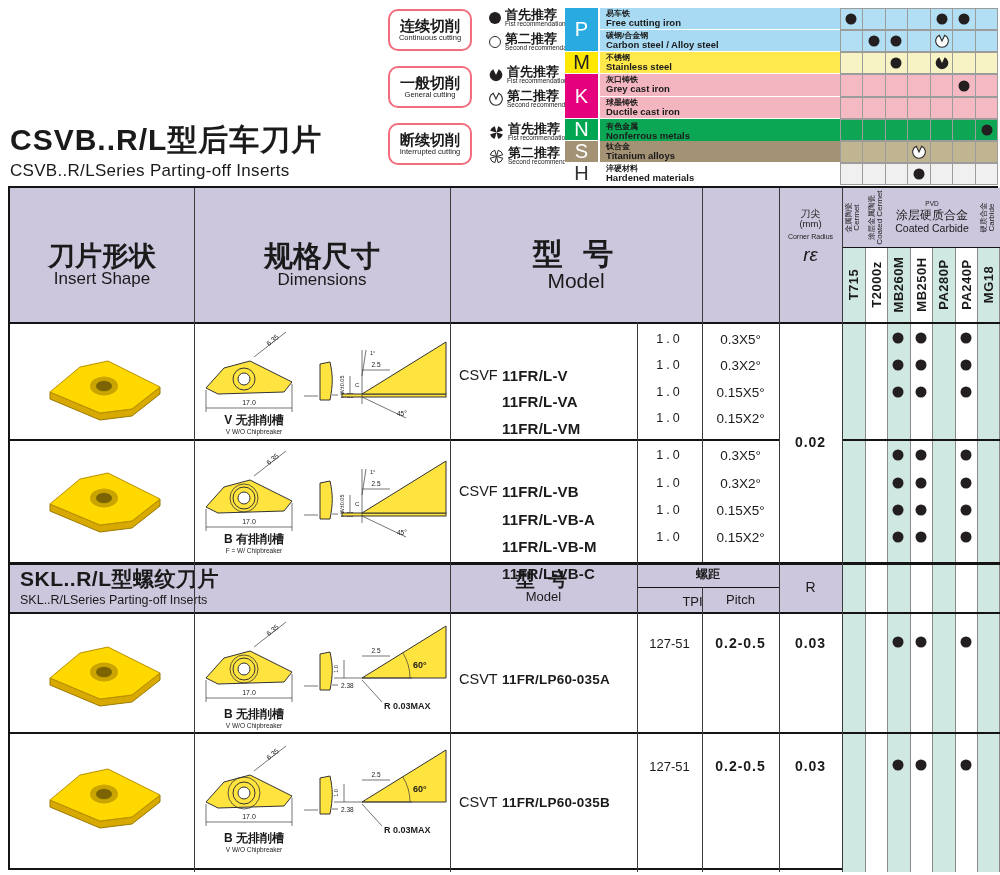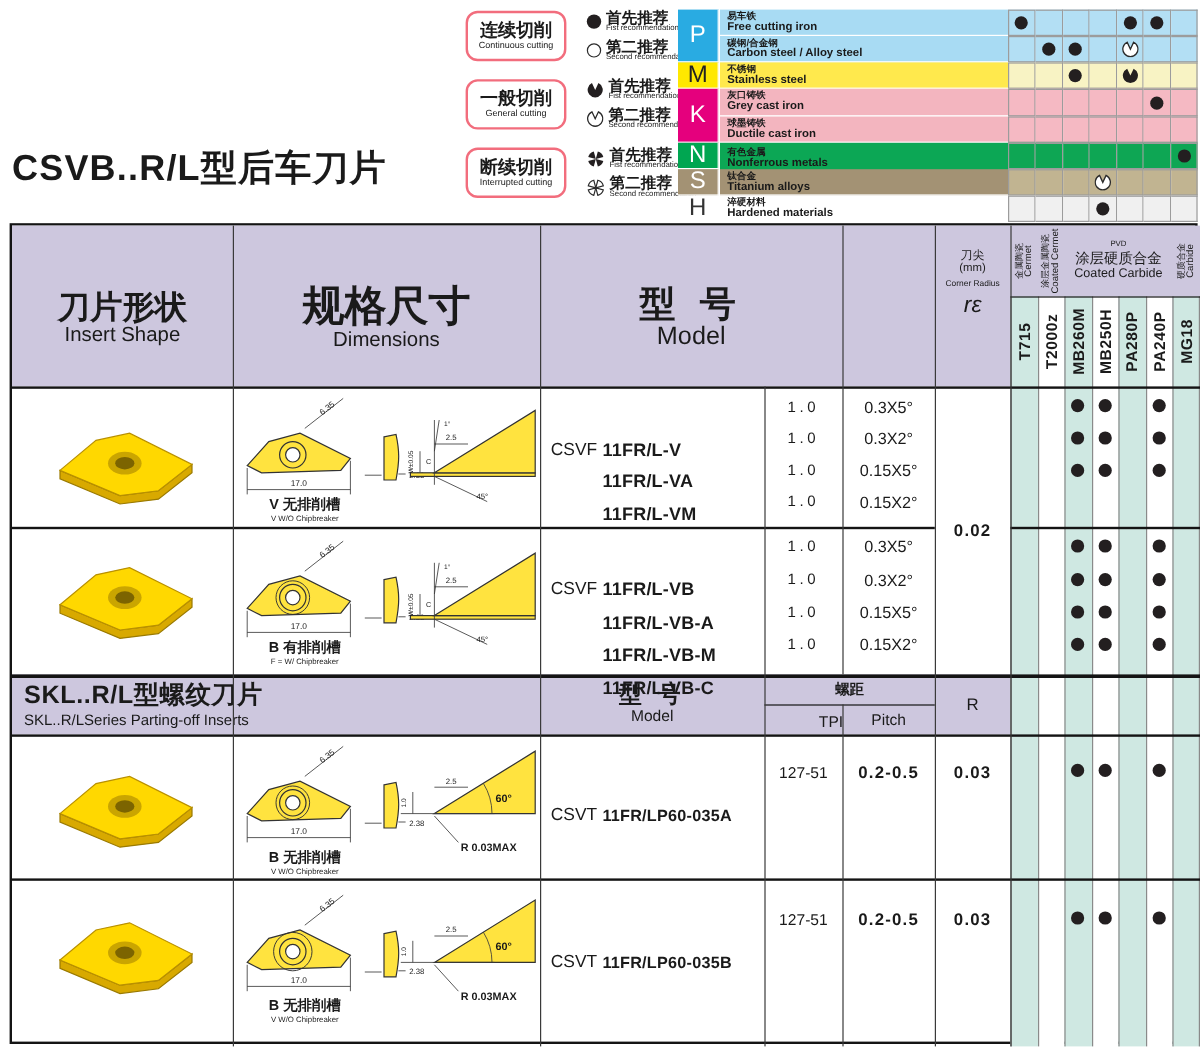--- a/index.html
+++ b/index.html
@@ -91,20 +91,21 @@
         <path d="M10 46 L10 53 L60 74 L92 70 L120 48 L120 41 L92 63 L60 67 Z" fill="#d8a900" stroke="#9a7a00" stroke-width="1"></path>
         <path d="M10 46 L40 21 L68 15 L120 41 L92 63 L60 67 Z" fill="#ffd800" stroke="#b99000" stroke-width="1"></path>
         <ellipse cx="64" cy="40" rx="14" ry="9.5" fill="#caa500"></ellipse>
         <ellipse cx="64" cy="40" rx="8" ry="5.2" fill="#7c6400"></ellipse>
       </g>
     </defs>
   </svg>
 
   <div class="abs" style="left:10px;top:120px">
     <div class="title-cn">CSVB..R/L型后车刀片</div>
+    <div class="title-en">CSVB..R/LSeries Parting-off Inserts</div>
   </div>
 
   <div class="lg-box abs" style="left:388px;top:9px">
     <div class="cn">连续切削</div>
     <div class="en">Continuous cutting</div>
   </div>
   <div class="abs" style="left:489px;top:6px">
     <div class="rec">
         <span class="cir"></span>
       <span class="txt">
@@ -377,21 +378,21 @@
       </div>
     <div class="collabel" style="left:967px;top:59px;width:23px;height:75px">
         <span>MG18</span>
       </div>
 
     <div class="hcell" style="left:0;top:20px;width:184px;height:114px">
       <div class="cn" style="font-size:27px">刀片形状</div>
       <div style="font-size:17px">Insert Shape</div>
       </div>
     <div class="hcell" style="left:184px;top:20px;width:256px;height:114px">
-      <div class="cn" style="font-size:35px">规格尺寸</div>
+      <div class="cn" style="font-size:29px">规格尺寸</div>
       <div style="font-size:17px">Dimensions</div>
       </div>
     <div class="hcell" style="left:440px;top:20px;width:252px;height:114px">
       <div class="cn" style="font-size:30px;letter-spacing:6px">型 号</div>
       <div style="font-size:21px">Model</div>
       </div>
     <div class="hcell" style="left:769px;top:0;width:63px;height:98px">
       <div style="font-size:10px">刀尖</div>
       <div style="font-size:9.5px">(mm)</div>
       <div style="font-size:7px;margin-top:4px">Corner Radius</div>

